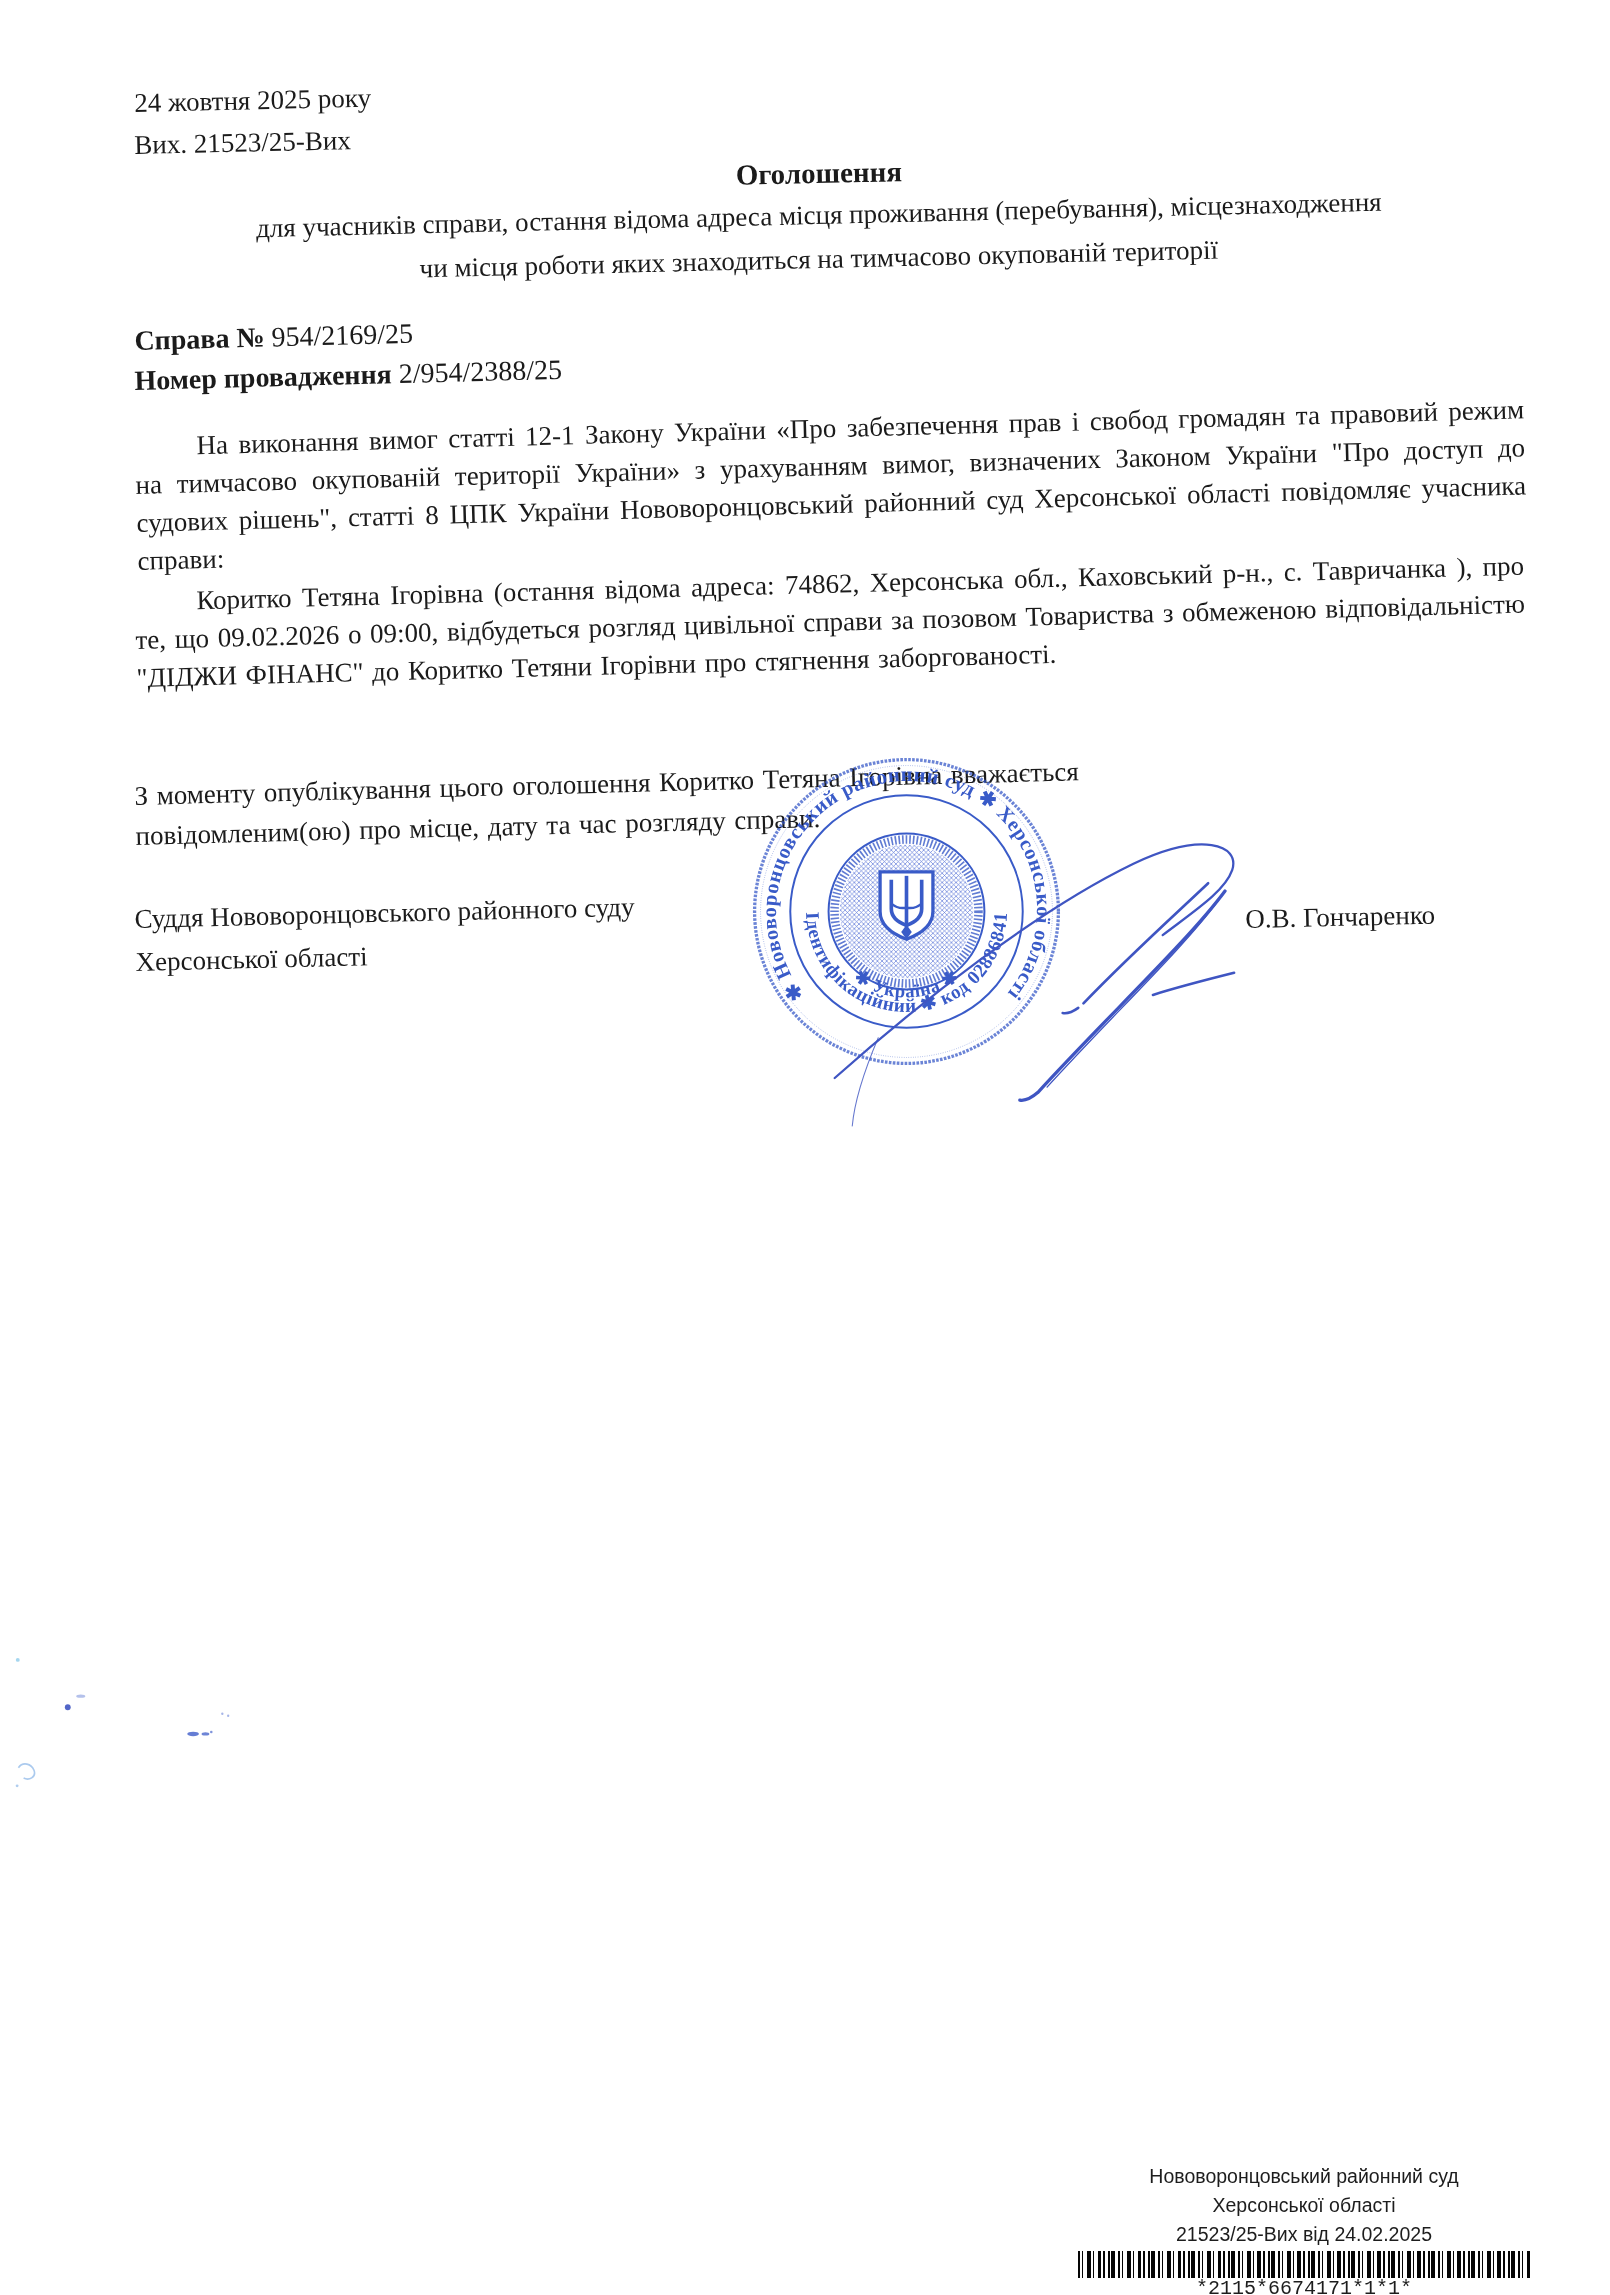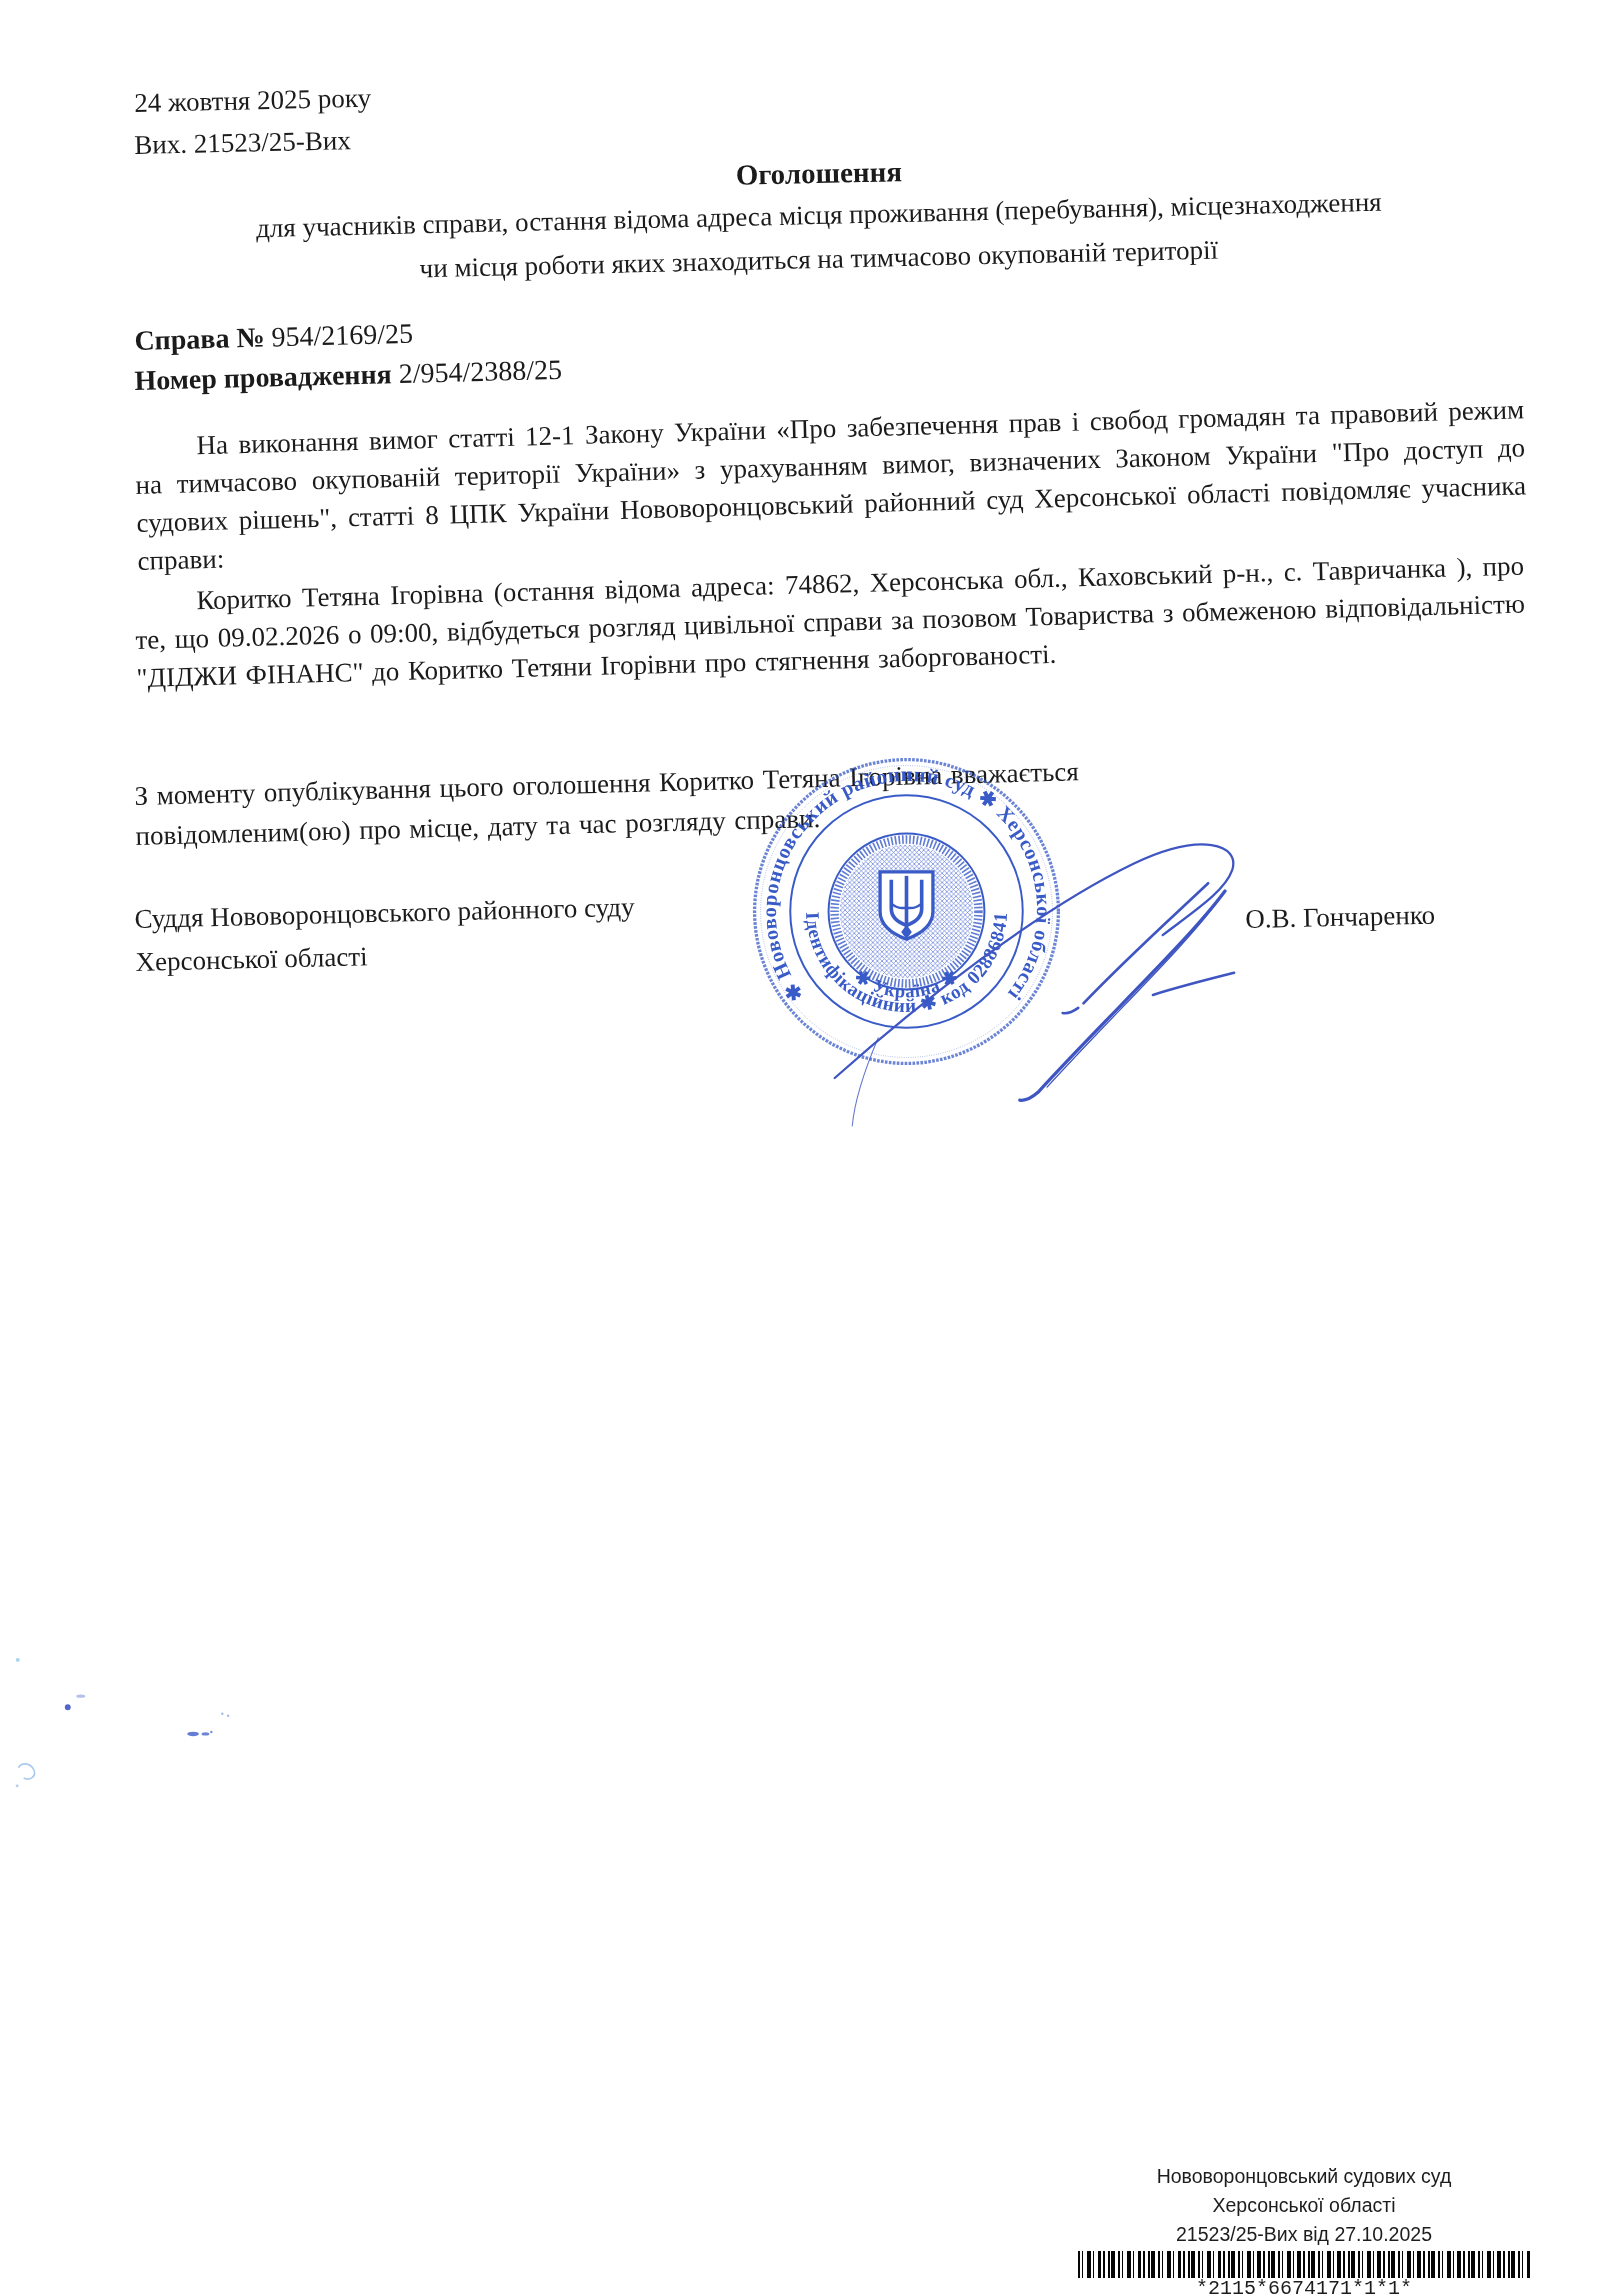--- a/index.html
+++ b/index.html
@@ -122,21 +122,21 @@
       <ellipse cx="316" cy="2670" rx="6" ry="2.5" fill="#4a66cc" opacity=".8"></ellipse>
       <circle cx="325" cy="2667" r="2" fill="#4a66cc" opacity=".7"></circle>
       <circle cx="342" cy="2639" r="1.8" fill="#6a84d8" opacity=".6"></circle>
       <circle cx="351" cy="2642" r="1.8" fill="#6a84d8" opacity=".6"></circle>
       <path d="M 28 2722 C 35 2712, 48 2716, 52 2726 C 56 2737, 44 2742, 36 2738" stroke="#8fb8e8" stroke-width="2.5" fill="none" opacity=".75"></path>
       <circle cx="26" cy="2750" r="2.2" fill="#8fb8e8" opacity=".7"></circle>
     </g>
   </svg>
 
   <div class="footer">
-    <div>Нововоронцовський судових суд</div>
+    <div>Нововоронцовський районний суд</div>
     <div>Херсонської області</div>
-    <div>21523/25-Вих від 27.10.2025</div>
+    <div>21523/25-Вих від 24.02.2025</div>
     <div class="barcode"></div>
     <div class="barcode-label">*2115*6674171*1*1*</div>
   </div>
 
 </div>
 
 
 </body></html>

